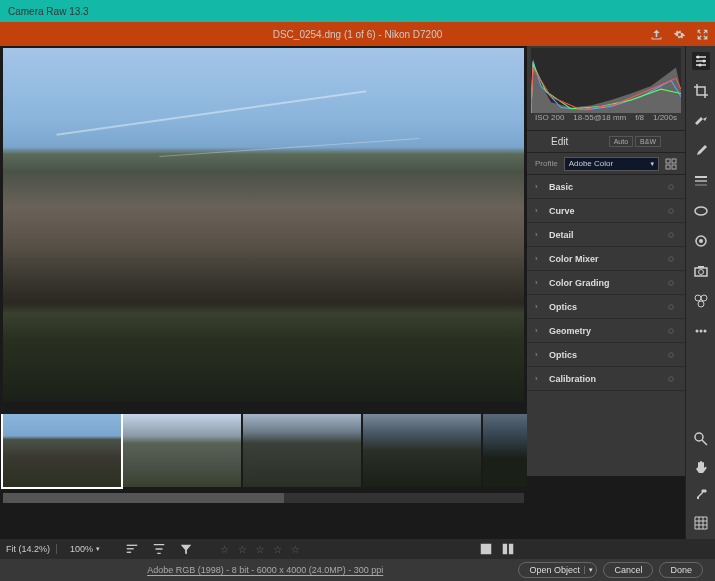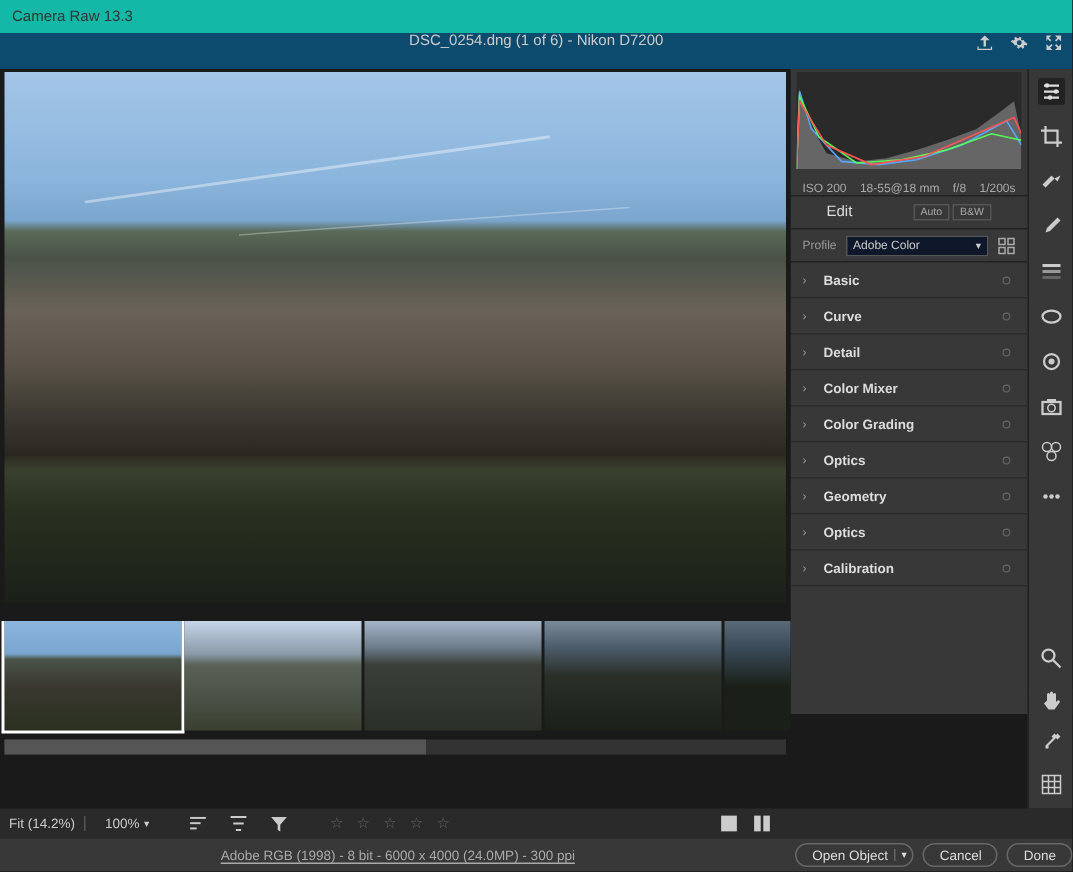--- a/index.html
+++ b/index.html
@@ -1,38 +1,38 @@
 <!DOCTYPE html>
 <html><head>
 <meta charset="utf-8">
 <style>
 *{margin:0;padding:0;box-sizing:border-box;font-family:Arial,Helvetica,sans-serif;user-select:none}
 body{width:715px;height:581px;background:#1a1a1a;overflow:hidden;position:relative}
 .titlebar{height:22px;background:#14b8a6;color:#333;font-size:10px;padding:4px 8px;display:flex;align-items:center}
-.topbar{height:24px;background:#0c4a6e;display:flex;justify-content:center;position:relative;color:#ccc;font-size:10px}
+.topbar{height:24px;background:#c2410c;display:flex;align-items:center;justify-content:center;position:relative;color:#ccc;font-size:10px}
 .topbar-right{position:absolute;right:6px;display:flex;gap:10px;align-items:center}
 .topbar-right svg{cursor:pointer}
 .main{display:flex;height:430px}
 .preview-area{width:527px;height:100%;position:relative;background:#1a1a1a;padding-top:2px}
 .preview-img{width:521px;height:354px;margin:0 3px;background:linear-gradient(180deg,#a3c5e8 0%,#8bb5dc 20%,#7aa5cc 28%,#5a6a58 30%,#4a5248 35%,#6a6258 45%,#5a5248 55%,#3a3830 65%,#2a2820 72%,#3a4030 75%,#2a3020 82%,#1a2018 100%);position:relative;overflow:hidden}
 .preview-img::before{content:"";position:absolute;top:18%;left:10%;width:60%;height:2px;background:rgba(255,255,255,.4);transform:rotate(-8deg)}
 .preview-img::after{content:"";position:absolute;top:28%;left:30%;width:50%;height:1px;background:rgba(255,255,255,.3);transform:rotate(-4deg)}
 .filmstrip{height:77px;margin-top:12px;padding:0 3px;display:flex;gap:2px;overflow:hidden}
 .thumb{width:118px;height:73px;background:linear-gradient(180deg,#8bb5dc 0%,#7aa5cc 30%,#4a5248 35%,#3a3830 60%,#2a3020 100%);flex-shrink:0}
 .thumb.sel{outline:2px solid #fff}
 .thumb.d2{background:linear-gradient(180deg,#c5d5e8 0%,#8a9aa8 30%,#5a6258 40%,#4a5248 70%,#3a4030 100%)}
 .thumb.d3{background:linear-gradient(180deg,#a5b5c8 0%,#6a7a88 25%,#3a4038 40%,#2a3028 100%)}
 .thumb.d4{background:linear-gradient(180deg,#7a8a98 0%,#4a5a68 25%,#2a3028 50%,#1a2018 100%)}
 .thumb.d5{background:linear-gradient(180deg,#5a6a78 0%,#3a4a58 25%,#1a2018 60%)}
 .hsb{height:10px;margin:2px 3px 0;background:#333;position:relative}
 .hsb::before{content:"";position:absolute;left:0;width:54%;height:100%;background:#555}
 .right-panel{width:188px;background:#383838;display:flex;flex-direction:column}
 .histogram{height:65px;background:#2a2a2a;margin:2px 4px 0;position:relative;overflow:hidden}
 .histogram svg{width:100%;height:100%}
-.metadata{height:18px;display:flex;justify-content:space-between;padding:0 8px;align-items:flex-end;font-size:8px;color:#aaa;border-bottom:1px solid #222}
+.metadata{height:18px;display:flex;justify-content:space-between;padding:0 8px;align-items:flex-start;font-size:8px;color:#aaa;border-bottom:1px solid #222}
 .edit-header{height:22px;display:flex;align-items:center;padding:0 24px;border-bottom:1px solid #222}
 .edit-header .lbl{color:#ddd;font-size:10px;flex:1}
 .mini-btn{font-size:7px;color:#aaa;border:1px solid #555;padding:1px 4px;margin-left:2px;cursor:pointer}
 .profile-row{height:22px;display:flex;align-items:center;padding:0 8px;gap:6px;border-bottom:1px solid #222}
 .profile-row .pl{font-size:8px;color:#999}
 .profile-select{flex:1;background:#0f172a;border:1px solid #555;height:14px;font-size:8px;color:#ccc;padding:0 4px;display:flex;align-items:center;justify-content:space-between;cursor:pointer}
 .grid-ic{width:12px;height:12px;cursor:pointer}
 .accordion{height:24px;display:flex;align-items:center;padding:0 8px;border-bottom:1px solid #2a2a2a;cursor:pointer;gap:6px}
 .accordion .chev{font-size:8px;color:#999;width:8px}
 .accordion .albl{font-size:9px;color:#ddd;flex:1;font-weight:bold}
@@ -40,21 +40,21 @@
 .tool-rail{width:30px;position:absolute;right:0;top:46px;height:430px;background:#383838;display:flex;flex-direction:column;align-items:center;padding-top:6px;gap:12px;border-left:1px solid #222}
 .tool-rail .t{width:18px;height:18px;cursor:pointer;display:flex;align-items:center;justify-content:center}
 .tool-rail .t.act{background:#222;border-radius:2px}
 .tool-rail .gap{flex:1}
 .bottom-bar{position:absolute;bottom:22px;left:0;width:715px;height:20px;background:#2a2a2a;display:flex;align-items:center;padding:0 6px;gap:13px;font-size:9px;color:#ccc}
 .bottom-bar .fit{border-right:1px solid #555;padding-right:6px}
 .bottom-bar .zoom{display:flex;align-items:center;gap:3px}
 .bottom-bar .stars{position:absolute;left:220px;color:#666;letter-spacing:3px;font-size:10px}
 .bottom-bar .bb-right{position:absolute;right:200px;display:flex;gap:8px}
 .bb-tools{width:30px;position:absolute;right:0;bottom:42px;height:80px;background:#383838;display:flex;flex-direction:column;align-items:center;justify-content:flex-end;gap:12px;padding-bottom:8px;border-left:1px solid #222}
-.footer{position:absolute;bottom:0;left:0;width:715px;height:22px;background:#383838;display:flex;align-items:center;padding:0 0;font-size:9px;color:#aaa}
+.footer{position:absolute;bottom:0;left:0;width:715px;height:22px;background:#383838;display:flex;align-items:center;padding:0 12px;font-size:9px;color:#aaa}
 .footer .meta{flex:1;text-align:center;text-decoration:underline;text-underline-offset:2px;cursor:pointer}
 .footer .btns{display:flex;gap:6px}
 .footer .btn{border:1px solid #666;border-radius:9px;padding:2px 10px;font-size:9px;color:#ddd;cursor:pointer;display:flex;align-items:center;gap:4px}
 .footer .btn.split{padding-right:4px}
 svg{display:block}
 </style>
 </head>
 <body>
 
 <div class="titlebar">

